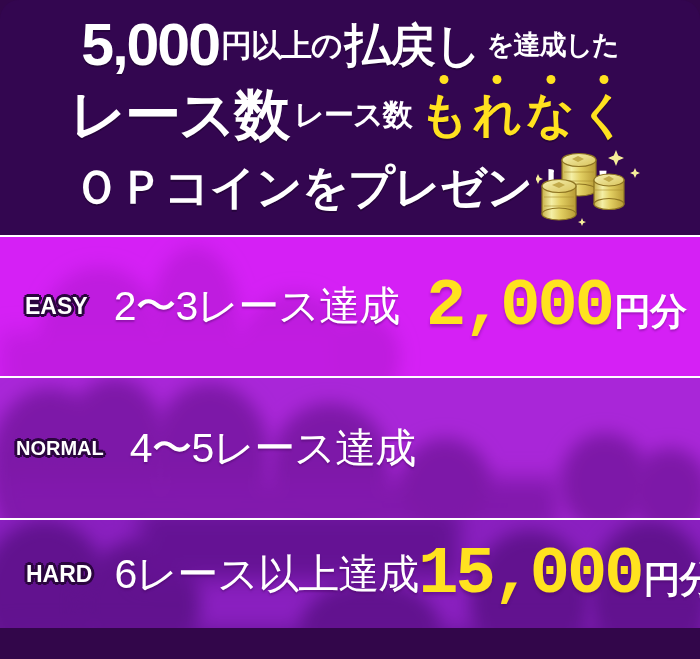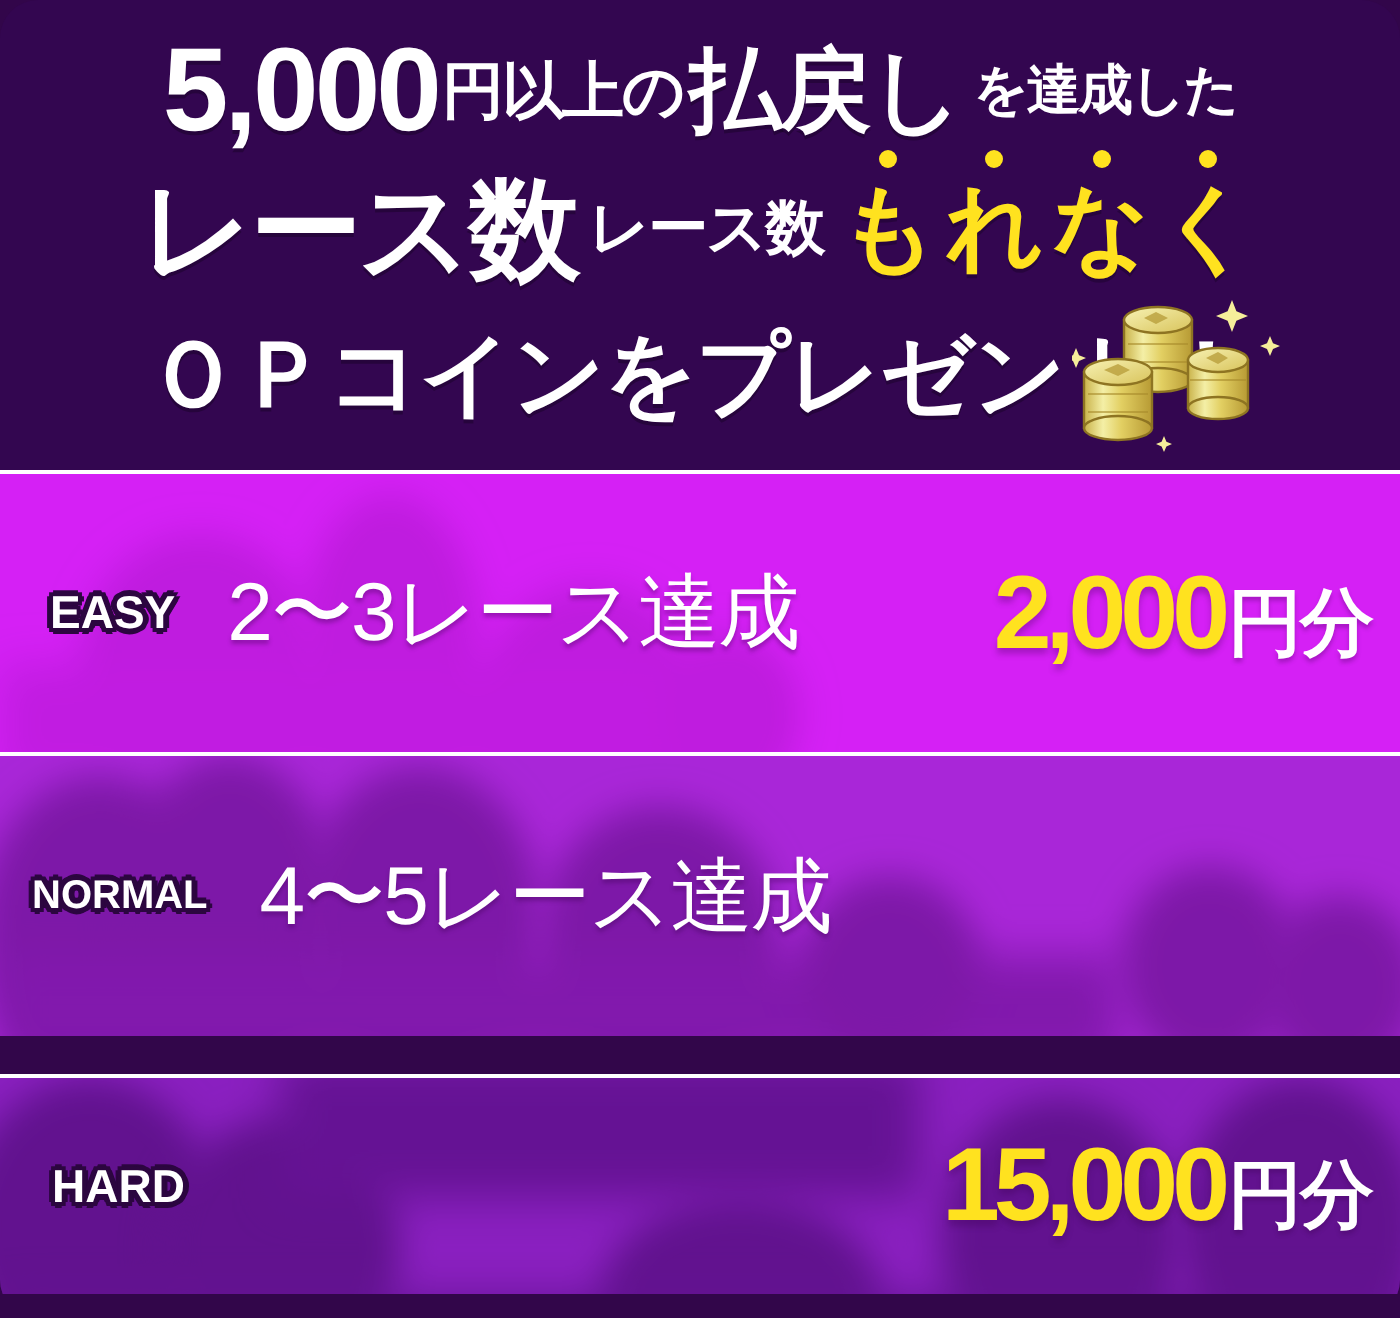--- a/index.html
+++ b/index.html
@@ -77,21 +77,21 @@
   .coins { position:absolute; left:536px; top:148px; width:110px; height:82px; }
 
   
   .row {
     position:relative; width:700px; overflow:hidden;
     display:flex; align-items:flex-start;
     border-top:2px solid #FFFFFF;
   }
   .row-easy   { height:141px; background:#D520F5; }
   .row-normal { height:142px; background:#A926D8; }
-  .row-hard   { height:110px; background:#8A1FC0;margin-top:19px; }
+  .row-hard   { height:110px; background:#8A1FC0; }
 
   
   .photo {
     position:absolute; inset:0; pointer-events:none;
     mix-blend-mode:multiply;
   }
   .row-easy .photo { opacity:.16; }
   .row-normal .photo { opacity:.40; }
   .row-hard .photo { opacity:.46; }
   .photo .blob { position:absolute; border-radius:50%; background:#5A1070; filter:blur(9px); }
@@ -124,23 +124,24 @@
   }
   .cond-easy   { margin-left:26px; }
   .cond-normal { margin-left:26px; }
   .cond-hard   { margin-left:22px; }
 
   .amount {
     flex:1 1 auto; text-align:right; padding-right:14px;
     white-space:nowrap; line-height:1;
   }
   .amt-num {
-    color:#FFE21F; font-weight:bold; font-size:52px;
+    color:#FFE21F; font-weight:bold; font-size:67px;
     letter-spacing:-3px;
     text-shadow:0 3px 3px rgba(60,0,80,.30);
+    font-family:Liberation Mono, monospace;
   }
   .amt-unit {
     color:#FFFFFF; font-weight:bold; font-size:37px;
     letter-spacing:-1px; padding-left:2px;
     text-shadow:0 2px 2px rgba(60,0,80,.30);
   }
 </style>
 </head>
 <body>
 
@@ -264,19 +265,20 @@
       <div class="blob" style="left:-20px; top:0px;   width:130px; height:150px;"></div>
       <div class="blob" style="left:80px;  top:20px;  width:120px; height:130px;"></div>
       <div class="band" style="left:140px; top:-10px; width:320px; height:70px;"></div>
       <div class="blob" style="left:300px; top:60px;  width:140px; height:100px;"></div>
       <div class="blob" style="left:470px; top:10px;  width:120px; height:140px;"></div>
       <div class="blob" style="left:590px; top:0px;   width:120px; height:150px;"></div>
       <div class="band" style="left:0px;   top:110px; width:700px; height:40px;"></div>
     </div>
     <div class="row-inner">
       <span class="badge badge-hard">HARD</span>
+      <span class="cond cond-hard">6レース以上達成</span>
       <span class="amount">
         <span class="amt-num">15,000</span><span class="amt-unit">円分</span>
       </span>
     </div>
   </div>
 
 </div>
 
 </body></html>

